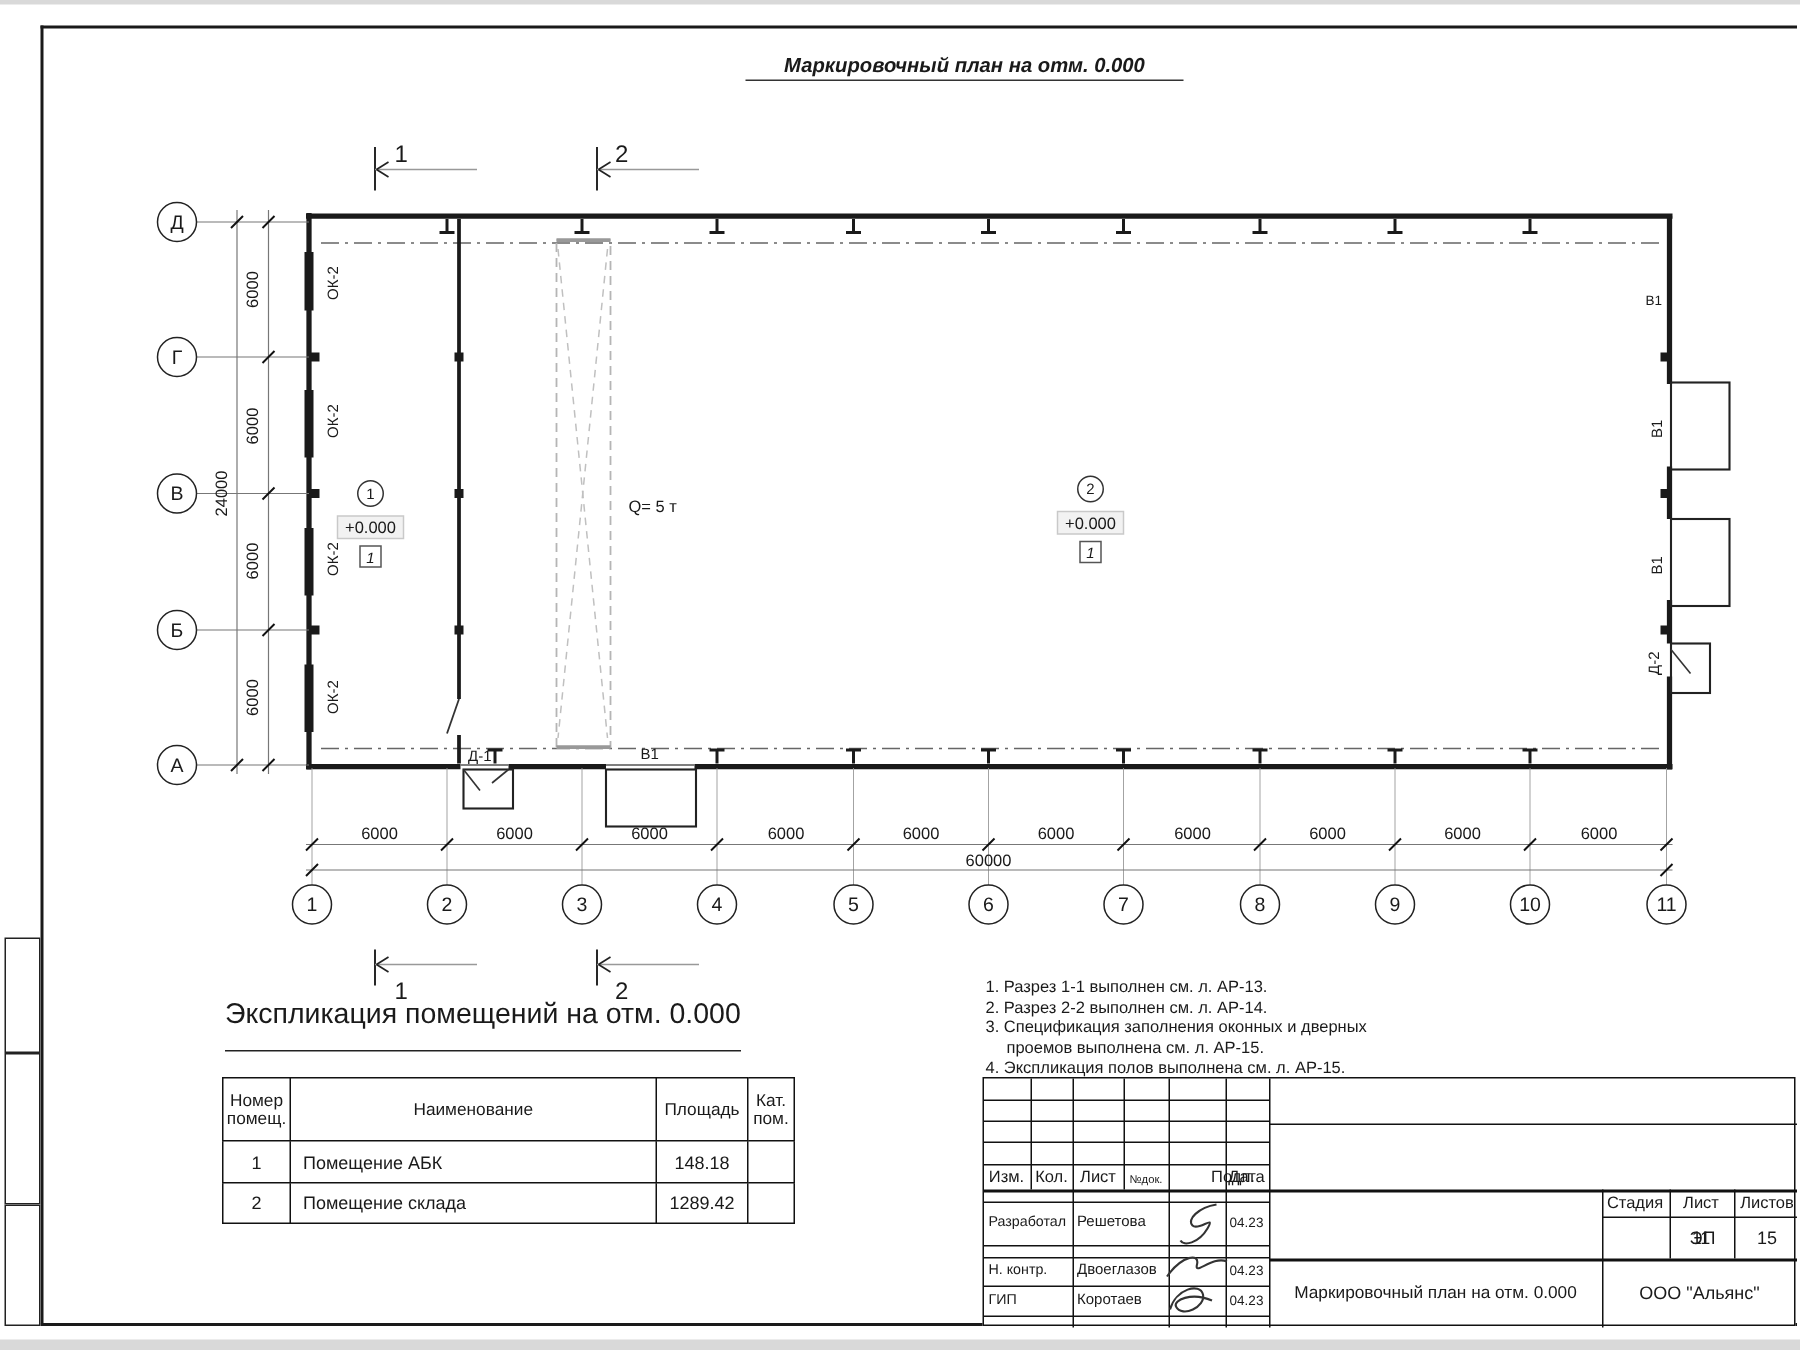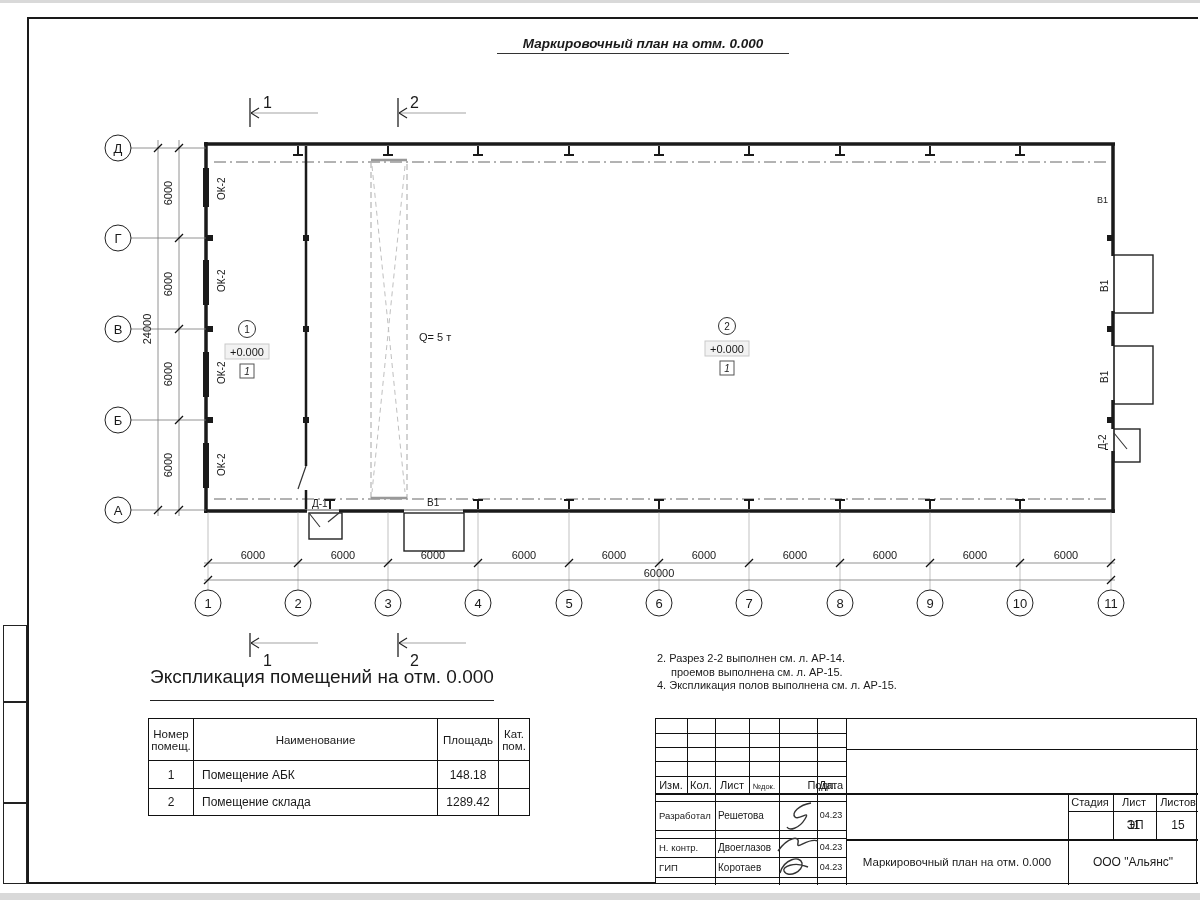--- a/index.html
+++ b/index.html
@@ -358,21 +358,23 @@
     <tr style="height:27px">
       <td class="c">2</td>
       <td class="l">Помещение склада</td>
       <td class="c">1289.42</td>
       <td></td>
     </tr>
   </tbody>
     </table>
 
   <div class="abs" id="notes">
+    <div>1. Разрез 1-1 выполнен см. л. АР-13.</div>
     <div>2. Разрез 2-2 выполнен см. л. АР-14.</div>
+    <div>3. Спецификация заполнения оконных и дверных</div>
     <div class="indent">проемов выполнена см. л. АР-15.</div>
     <div>4. Экспликация полов выполнена см. л. АР-15.</div>
   </div>
 
   <div class="abs" id="stamp">
 
     <div class="vl" style="left:31px;top:0;height:74px;"></div>
     <div class="vl" style="left:59px;top:0;height:166px;"></div>
     <div class="vl" style="left:93px;top:0;height:74px;"></div>
     <div class="vl" style="left:123px;top:0;height:166px;"></div>

